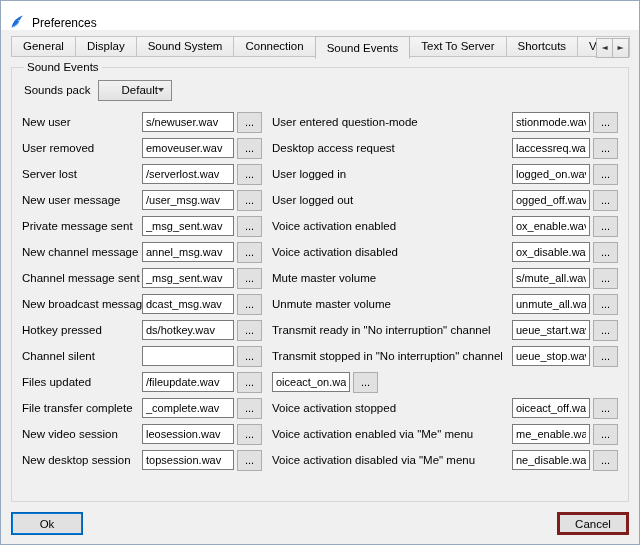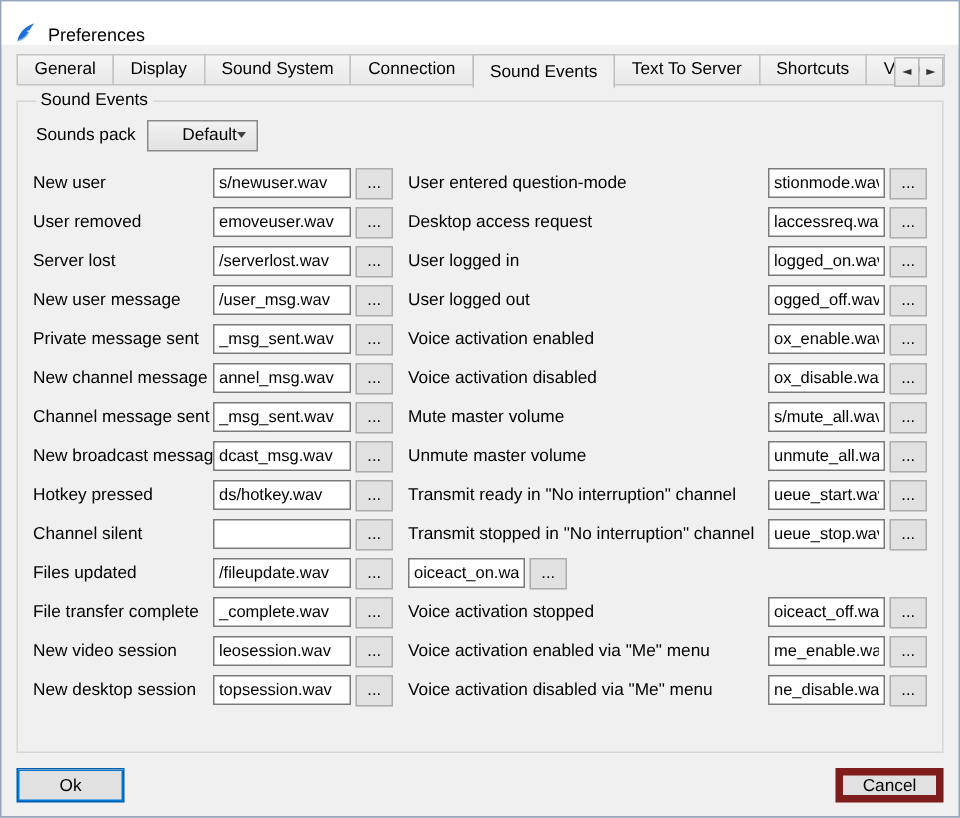--- a/index.html
+++ b/index.html
@@ -85,21 +85,21 @@
     background:#e1e1e1; border:1px solid #adadad; font-size:11px;
     line-height:11px; cursor:default;
     font-family:"Liberation Sans","DejaVu Sans",sans-serif;
   }
   
   .footer {
     flex:0 0 auto; height:34px; display:flex; justify-content:space-between;
     align-items:flex-end; gap:10px; padding-bottom:1px;
   }
   .btn {
-    width:72px; height:23px; background:#e1e1e1; border:5px solid #7f1d1d;
+    width:72px; height:23px; background:#e1e1e1; border:3px solid #7f1d1d;
     font-family:"Liberation Sans","DejaVu Sans",sans-serif; font-size:11.5px;
     cursor:default;
   }
   .btn.default { border:1px solid #0062b1; box-shadow:inset 0 0 0 1px #0078d7; }
 </style>
 </head>
 <body>
 
 <div class="window">
   <div class="titlebar">

